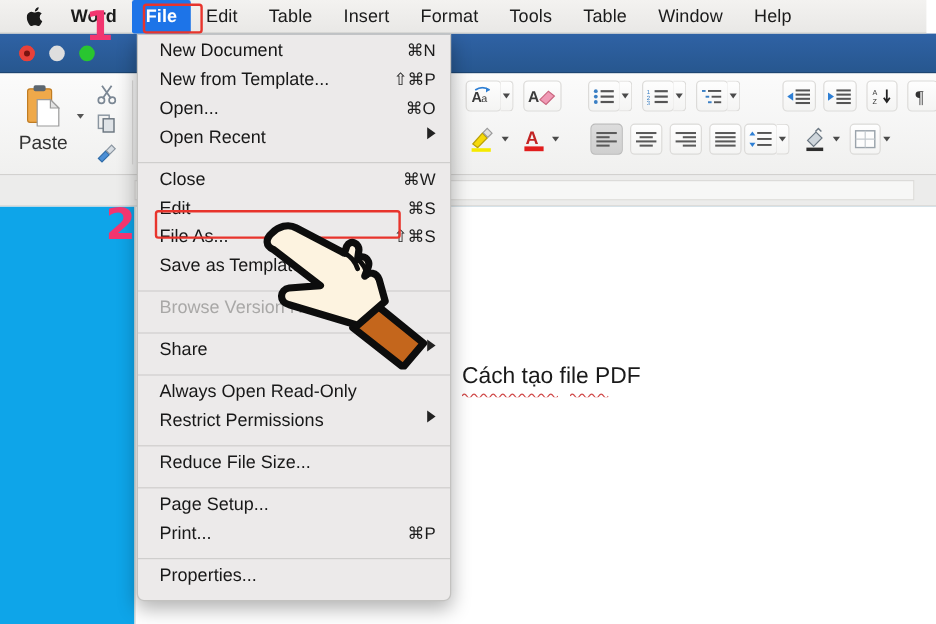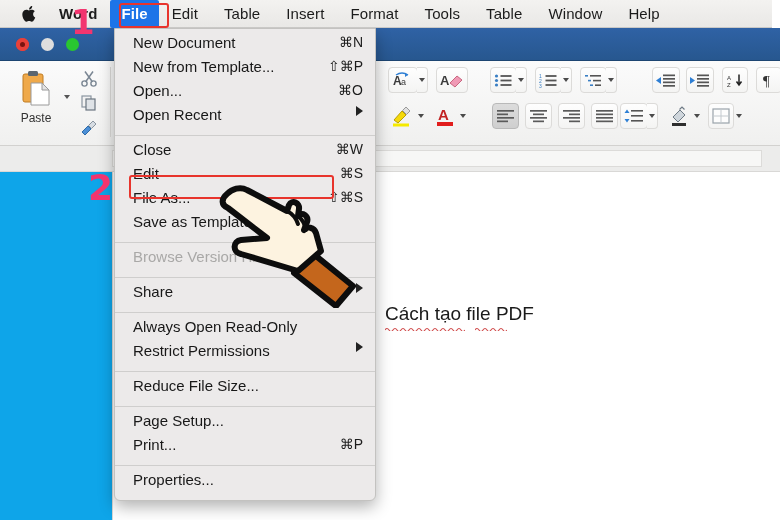--- a/index.html
+++ b/index.html
@@ -54,21 +54,21 @@
     position: absolute; top: 61px; left: 0; width: 780px; height: 85px;
     background: linear-gradient(#fbfbfb, #f0f0ef);
     border-bottom: 1px solid #d2d1cf;
     z-index: 4;
   }
   .rb-paste {
     position: absolute; left: 10px; top: 4px; width: 52px; height: 76px;
     display: flex; flex-direction: column; align-items: center; justify-content: flex-start;
     padding-top: 4px;
   }
-  .rb-paste .lbl { font-size: 12px; color: #333; margin-top: 2px; }
+  .rb-paste .lbl { font-size: 16px; color: #333; margin-top: 2px; }
   .rb-clip { position: relative; width: 34px; height: 40px; }
   .rb-caret {
     position: absolute; left: 64px; top: 34px;
     width:0;height:0;border-left:3px solid transparent;border-right:3px solid transparent;
     border-top:4px solid #555;
   }
   .rb-smallicons { position: absolute; left: 74px; top: 6px; width: 30px; }
   .rb-smallicons > div { height: 24px; display:flex; align-items:center; justify-content:center; }
   .rb-sep {
     position: absolute; top: 6px; width: 1px; height: 70px; background: #dcdbd9;

